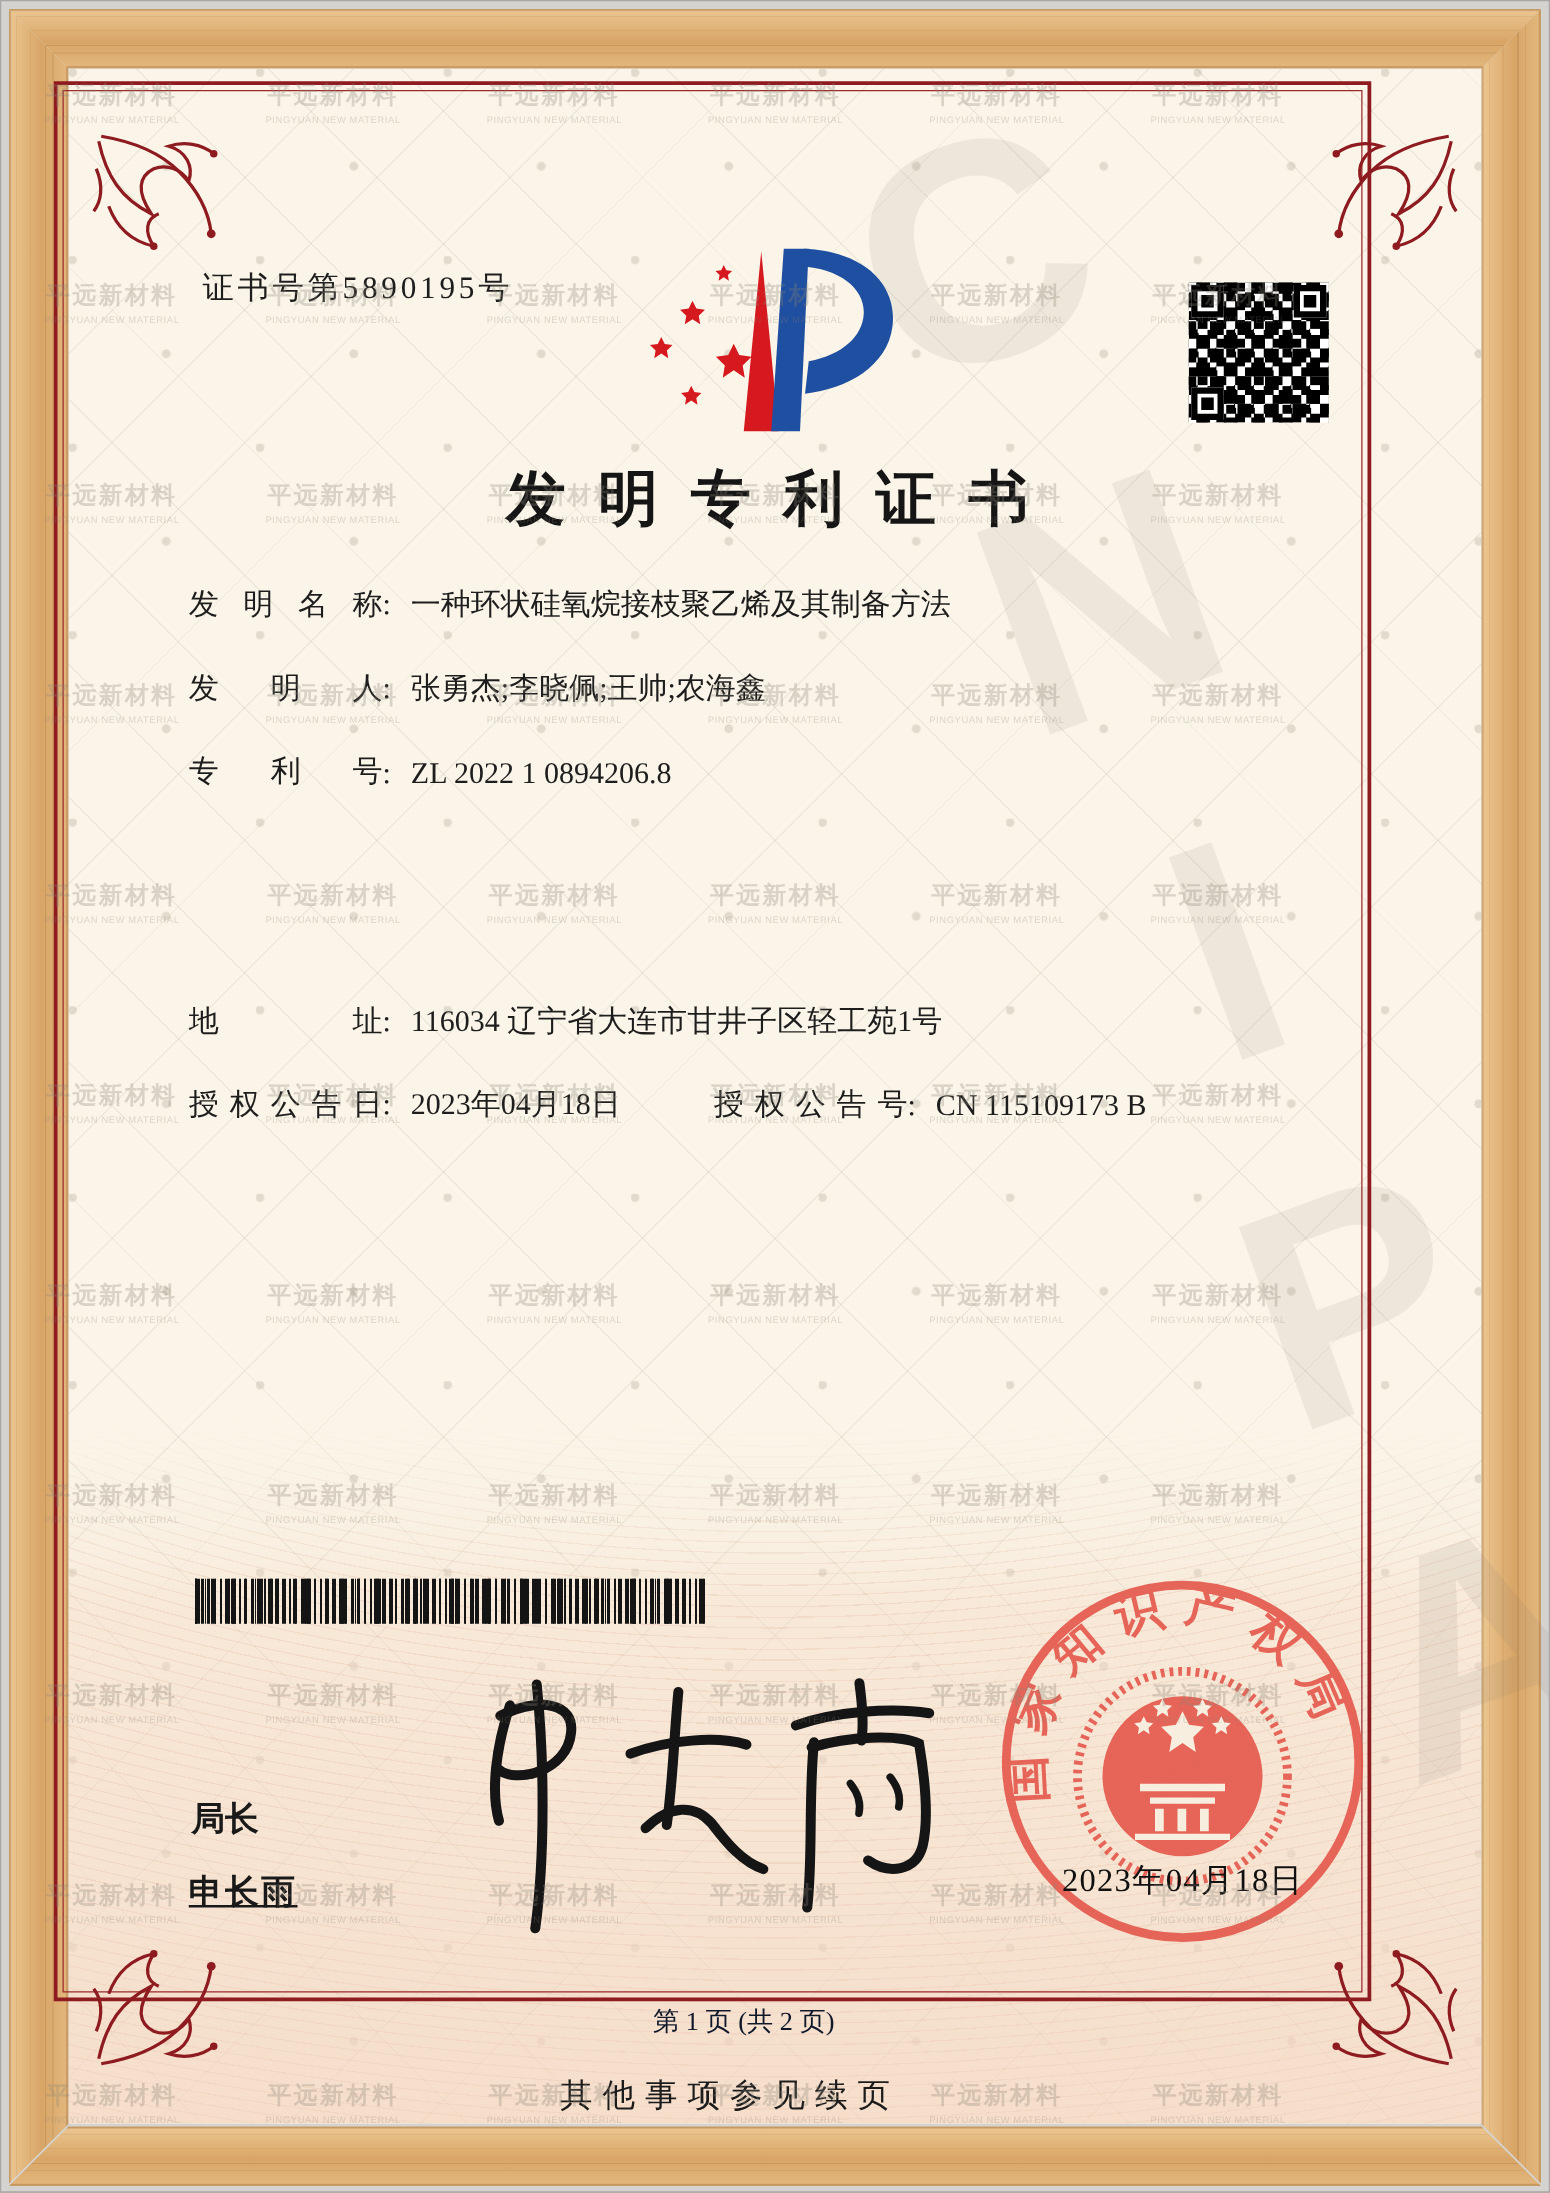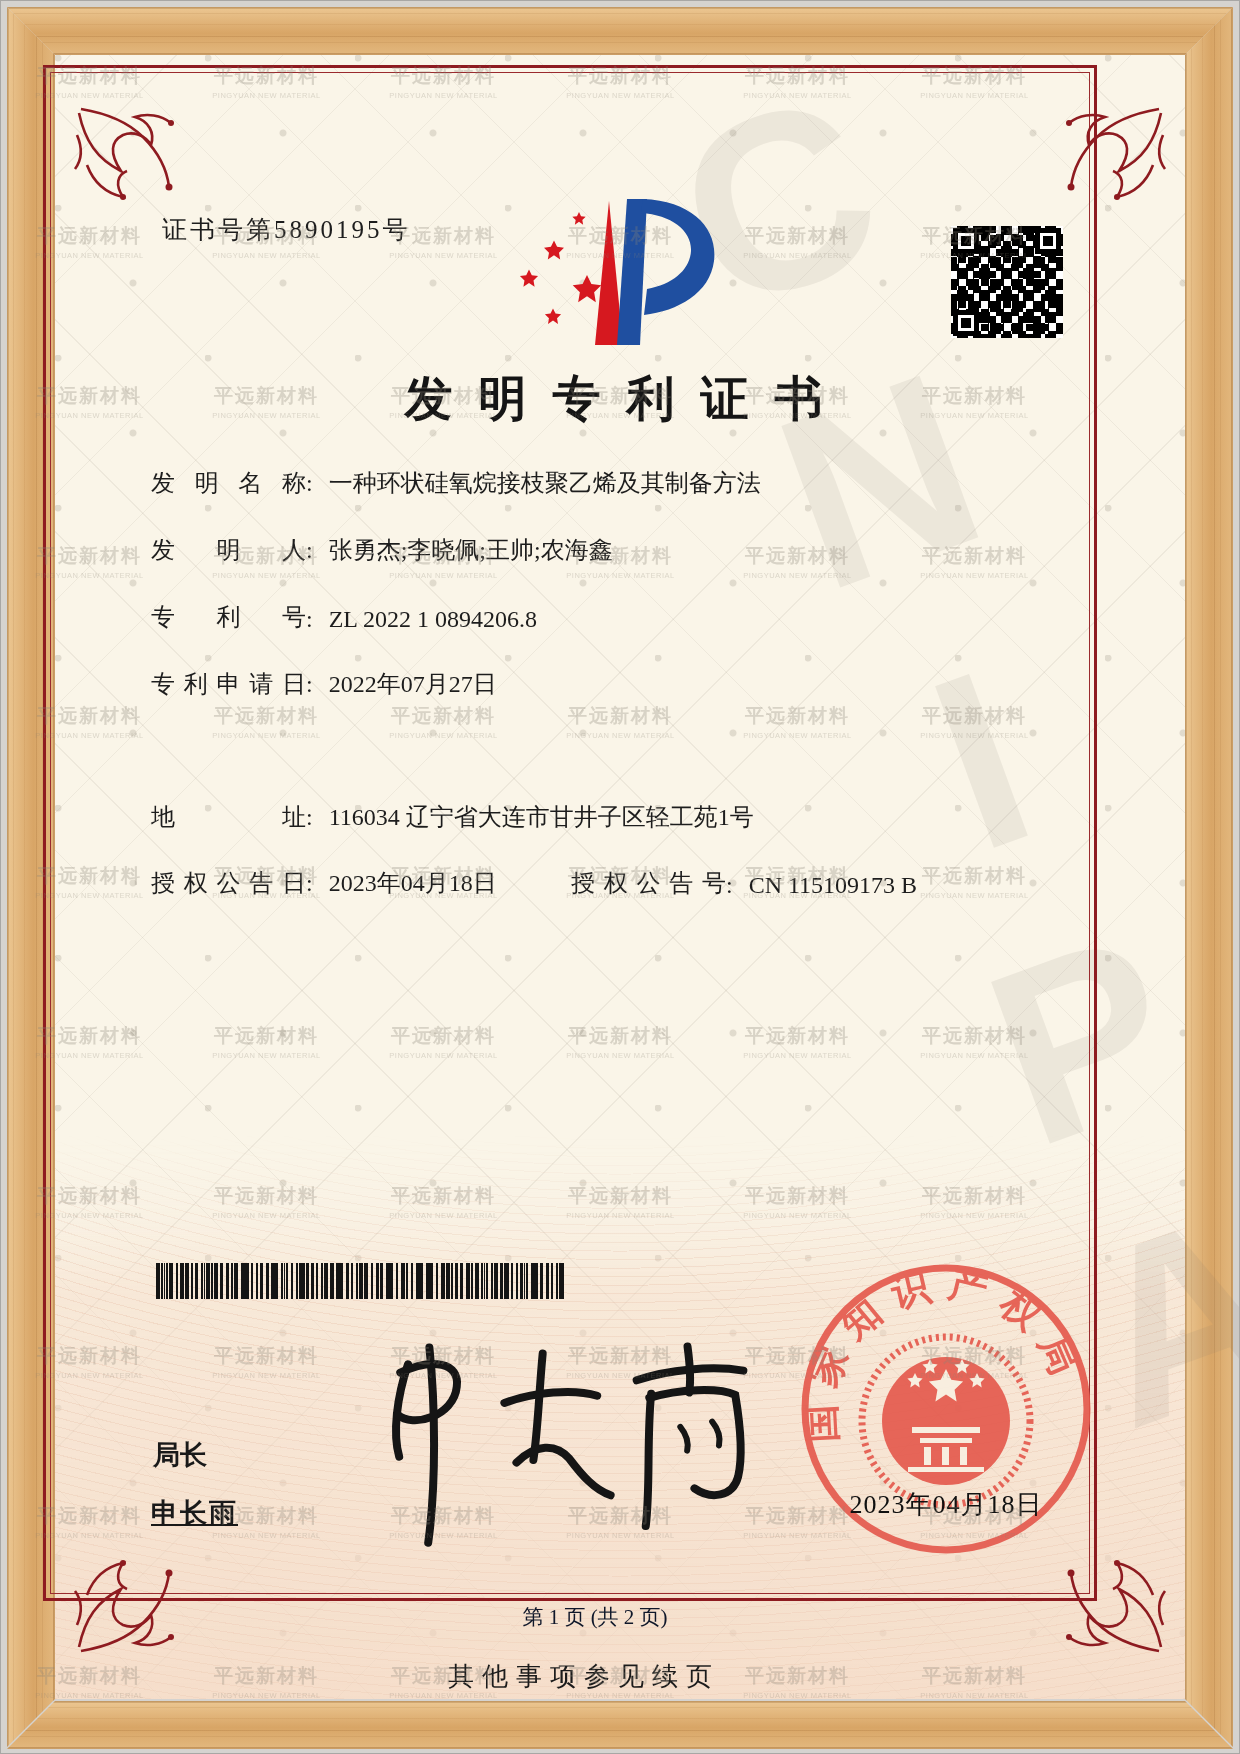--- a/index.html
+++ b/index.html
@@ -158,21 +158,20 @@
       <div class="fnd tl"></div>
       <div class="fnd tr"></div>
       <div class="fnd bl"></div>
     </div>
 
     <div class="title">发明专利证书</div>
 
     <div class="frow" style="top:412px"><span class="flabel">发明名称</span><span>:</span><span class="fval">一种环状硅氧烷接枝聚乙烯及其制备方法</span></div>
     <div class="frow" style="top:479px"><span class="flabel">发明人</span><span>:</span><span class="fval">张勇杰;李晓佩;王帅;农海鑫</span></div>
     <div class="frow" style="top:546px"><span class="flabel">专利号</span><span>:</span><span class="fval">ZL 2022 1 0894206.8</span></div>
-    <div class="frow" style="top:613px"><span class="flabel">专利申请日</span><span>:</span><span class="fval">2022年07月27日</span></div>
     <div class="frow" style="top:746px"><span class="flabel">地址</span><span>:</span><span class="fval">116034 辽宁省大连市甘井子区轻工苑1号</span></div>
 
     <div class="frow" style="top:812px">
       <span class="flabel">授权公告日</span><span>:</span><span class="fval">2023年04月18日</span>
       <span class="grant2"><span class="flabel">授权公告号</span><span>:</span><span class="fval">CN 115109173 B</span></span>
     </div>
 
 
     <div class="barcode"></div>
 

